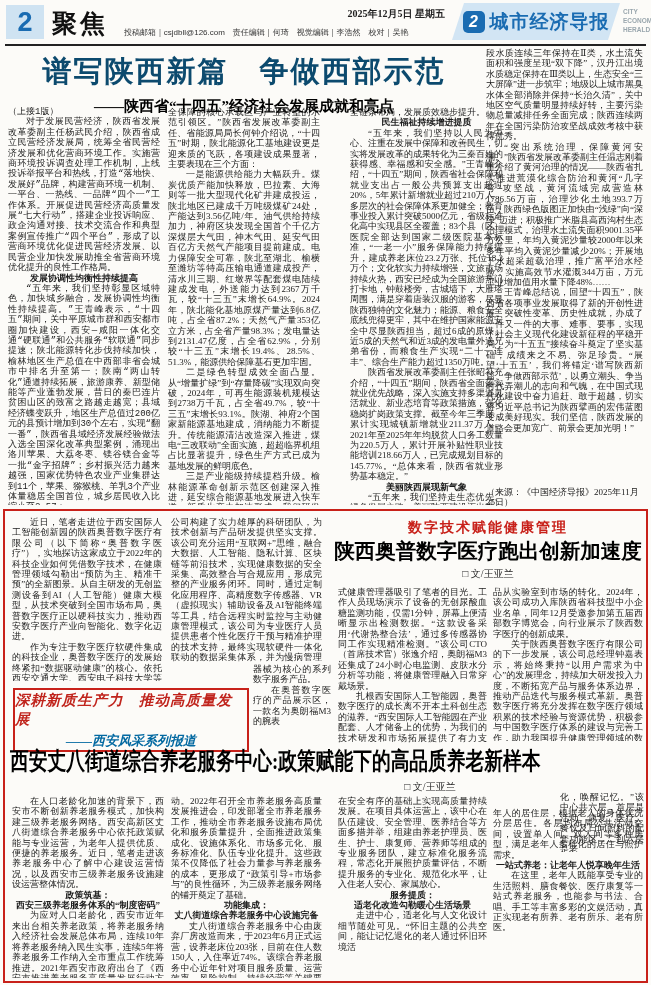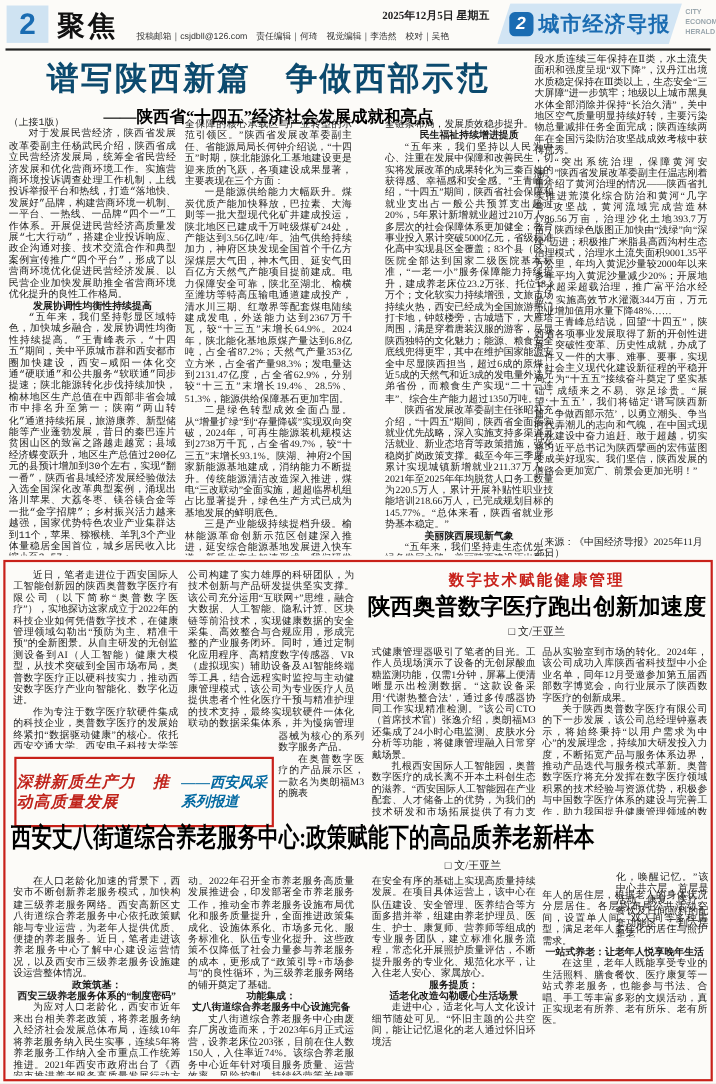--- a/index.html
+++ b/index.html
@@ -33,21 +33,21 @@
   .col p.ch{text-indent:0;text-align:center;font-weight:bold;}
   .src{position:absolute;left:486px;top:487px;width:157px;font-size:9px;line-height:10.4px;overflow:hidden;}
   
   .redbox{position:absolute;left:3px;top:509px;width:641px;height:470px;border:2px solid #c8211a;}
   .a2-label{position:absolute;left:337px;top:519px;width:302px;text-align:center;
         font-size:14px;font-weight:bold;color:#c8211a;letter-spacing:2px;}
   .a2-head{position:absolute;left:333px;top:537px;width:310px;text-align:center;
         font-size:20.5px;font-weight:bold;color:#000;}
   .byline{position:absolute;text-align:center;font-size:10px;color:#222;}
   .slogan{position:absolute;left:13px;top:688px;width:232px;height:60px;border:2px solid #c8211a;
-        display:flex;flex-direction:row;align-items:center;justify-content:center;gap:3px;}
+        display:flex;flex-direction:column;align-items:center;justify-content:center;gap:3px;}
   .slogan .s1{font-size:14.5px;font-weight:bold;font-style:italic;color:#c0241c;letter-spacing:1px;}
   .slogan .s2{font-size:13px;font-weight:bold;font-style:italic;color:#0369a1;}
   
   .a3-head{position:absolute;left:10px;top:745px;width:556px;font-size:24px;font-weight:bold;color:#000;
         white-space:nowrap;transform:scaleX(0.78);transform-origin:left top;overflow:visible;}
 </style>
 </head>
 <body>
 
 <div class="page">

